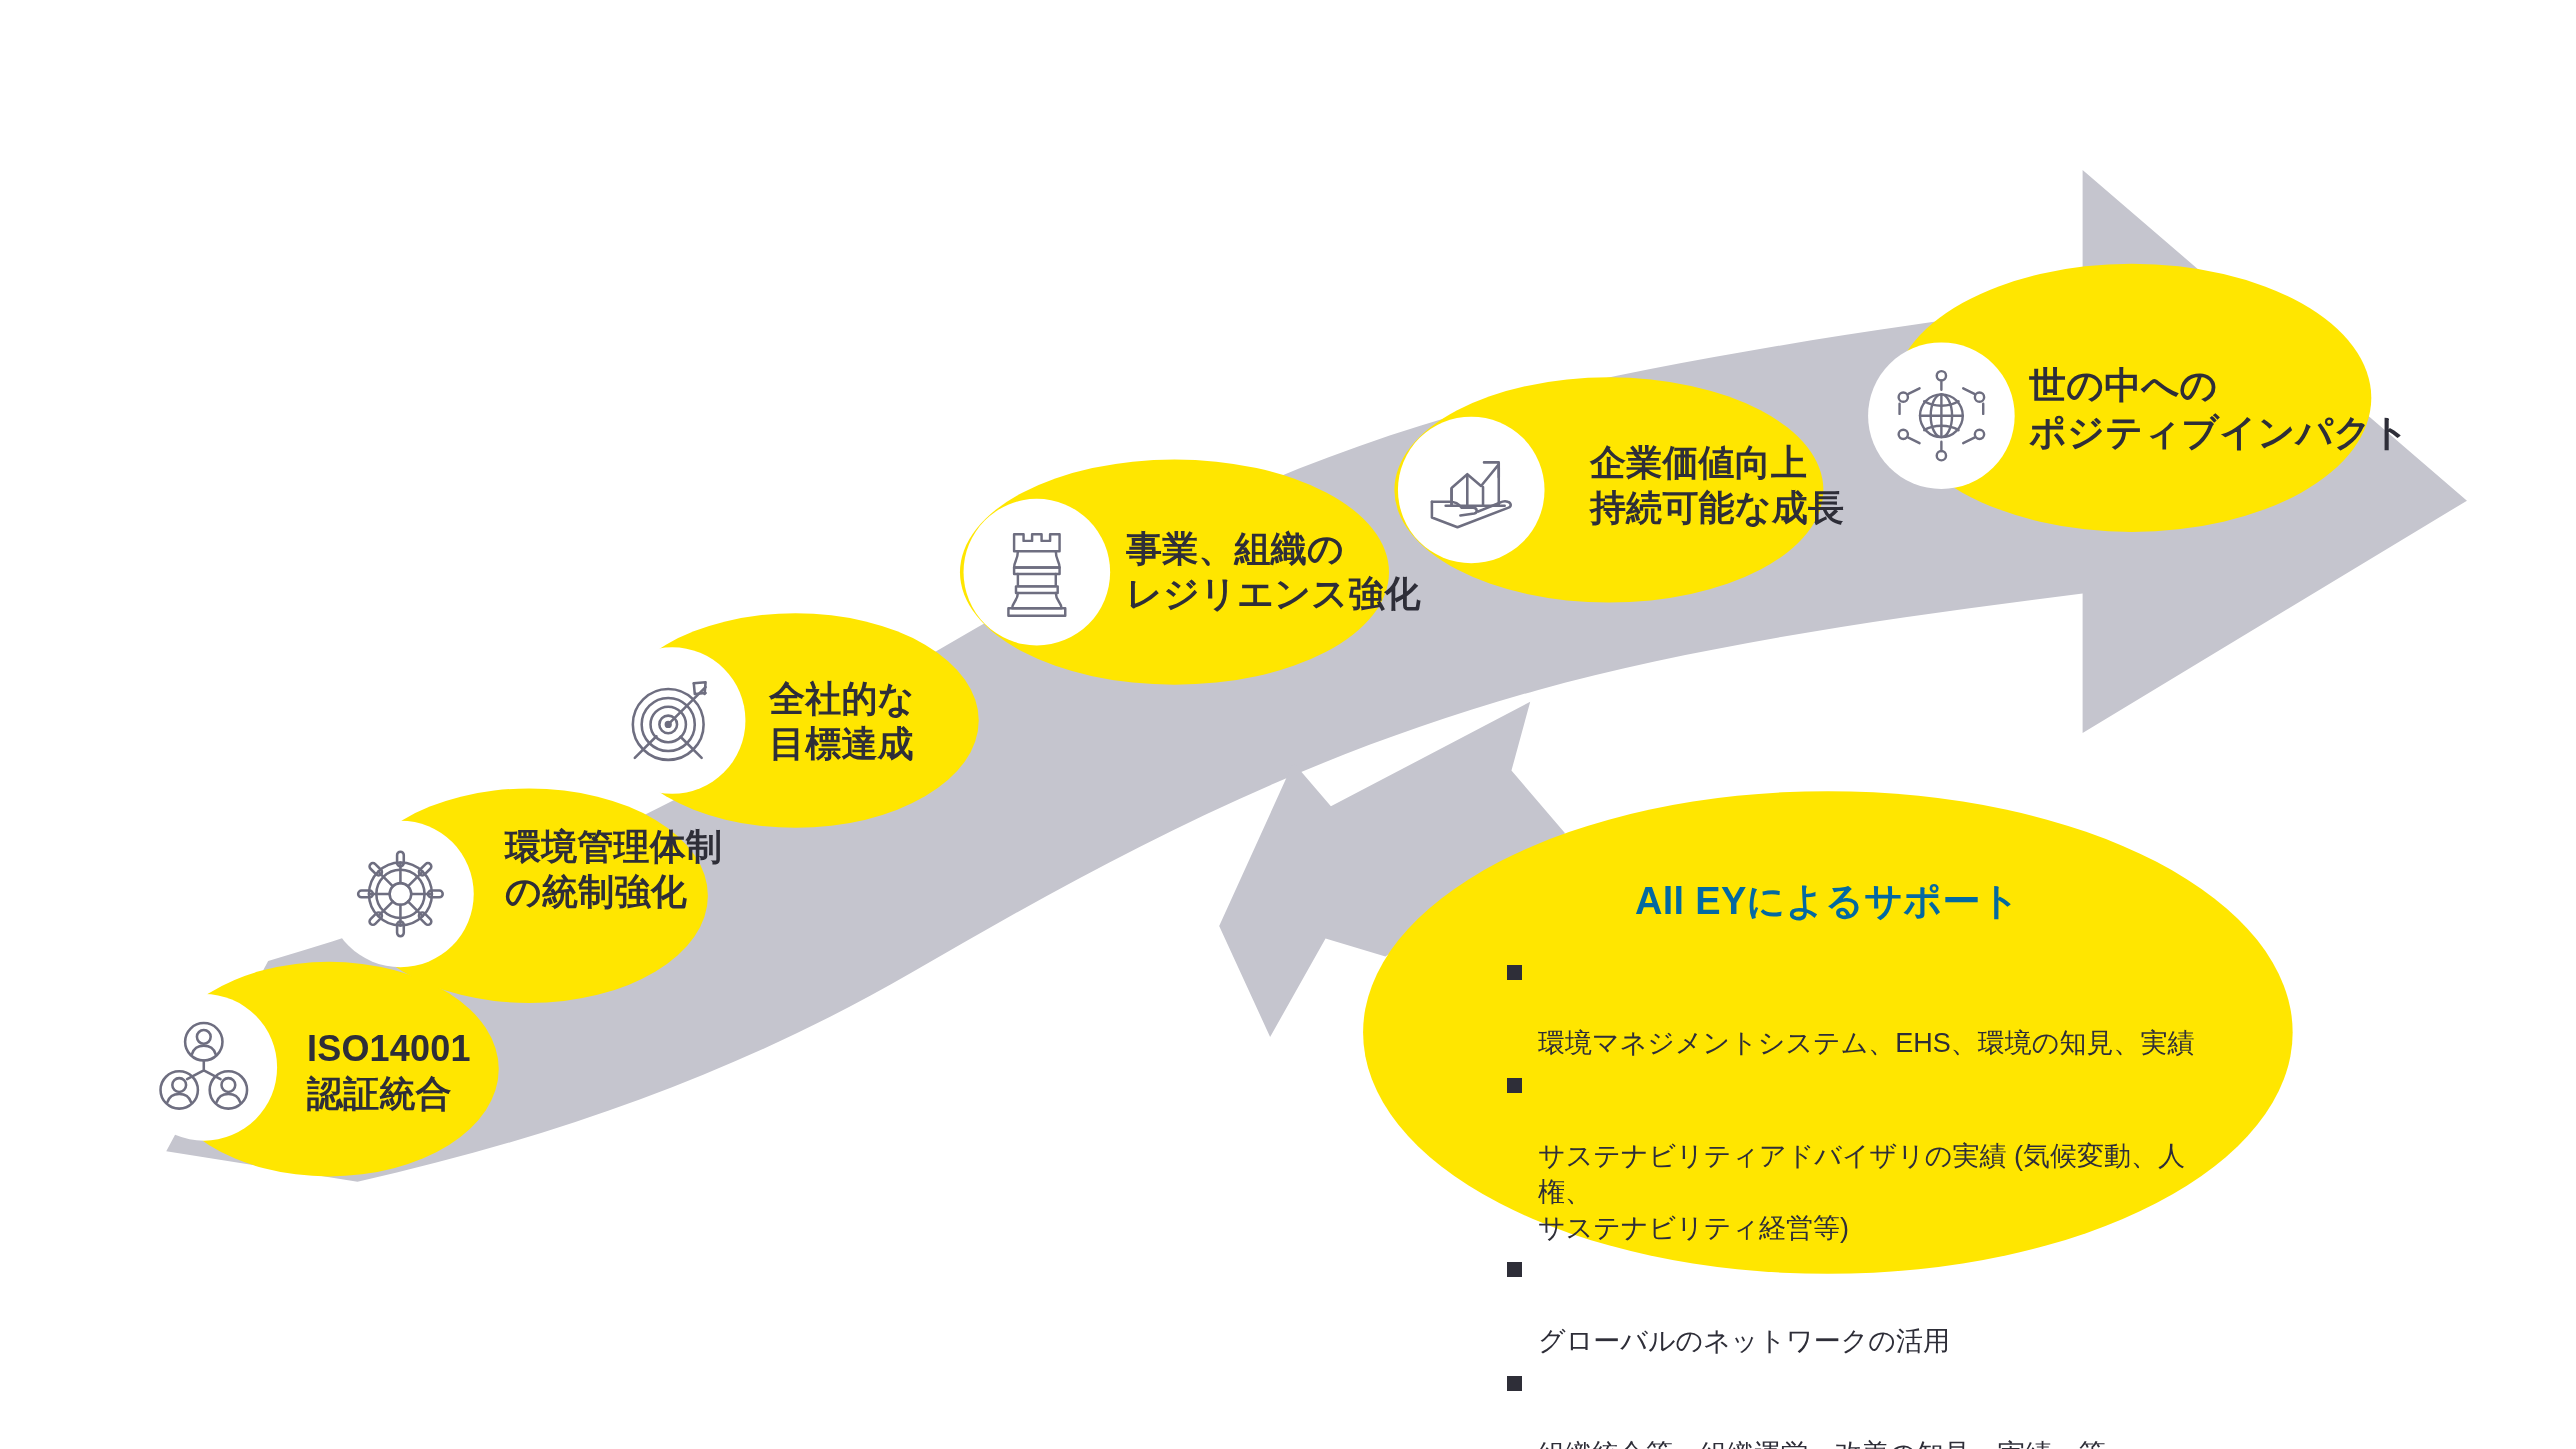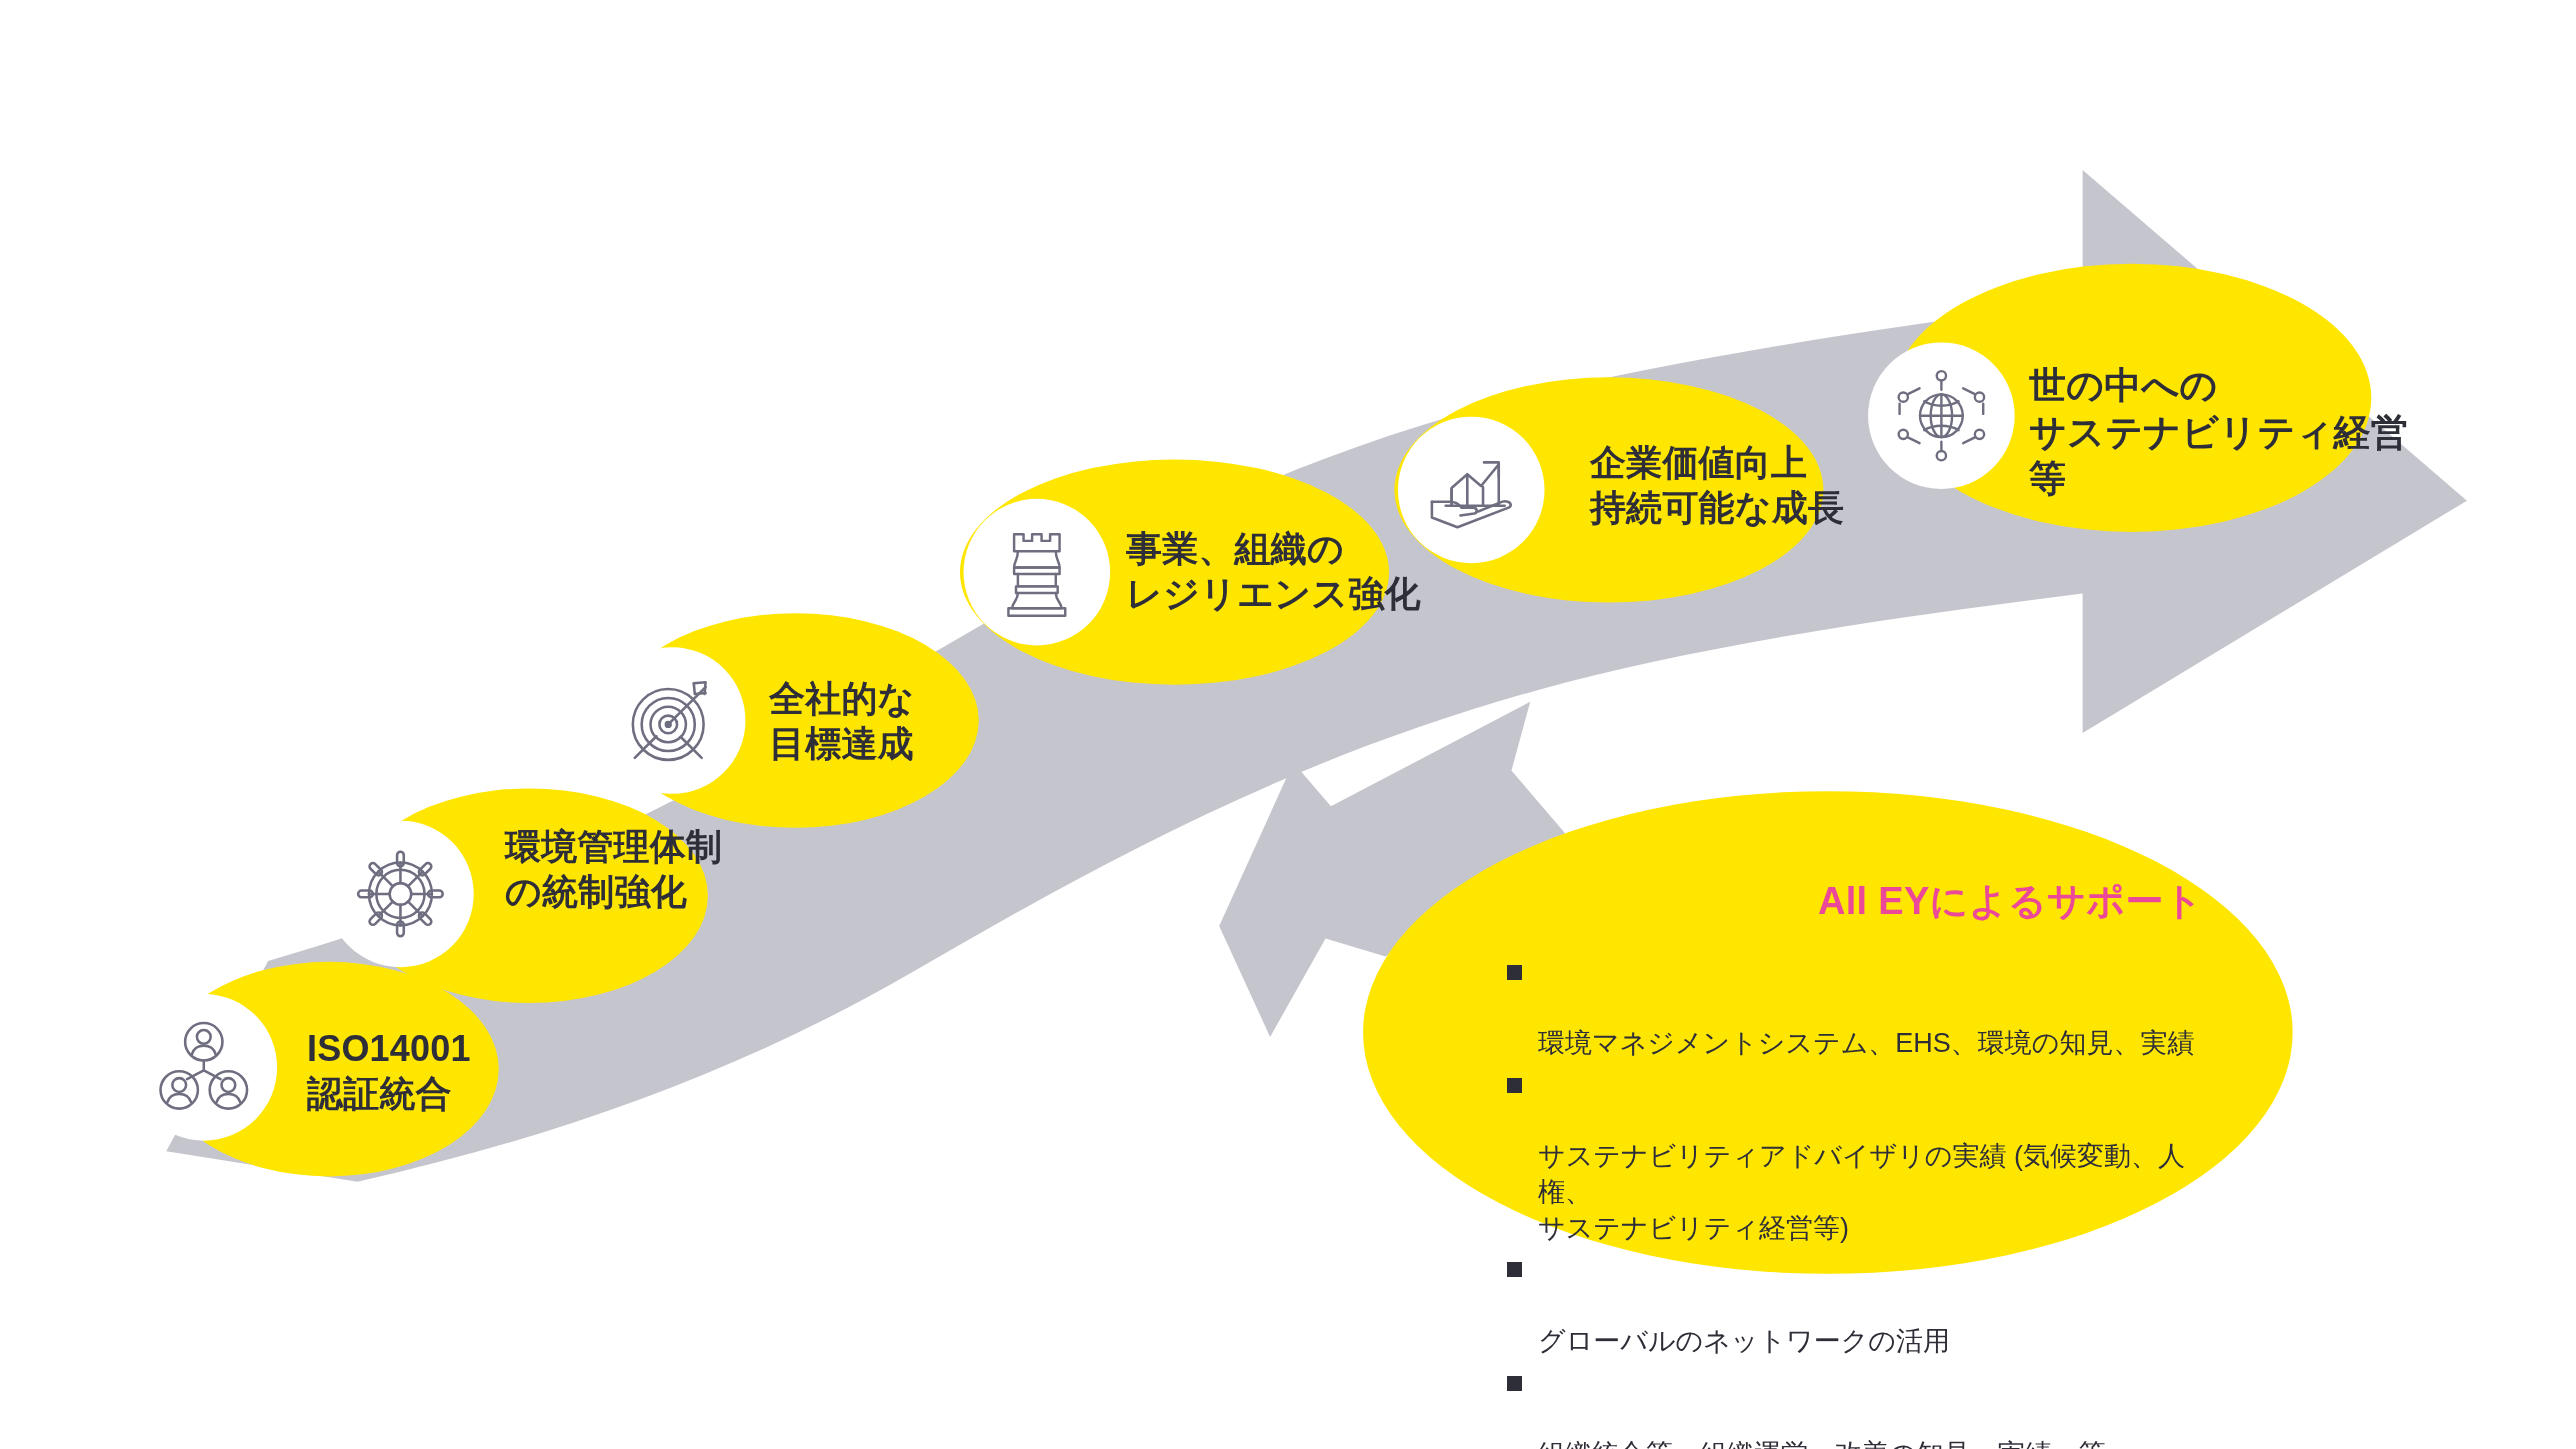--- a/index.html
+++ b/index.html
@@ -30,23 +30,23 @@
     z-index: 4;
     color: #2e2e38;
     font-weight: bold;
     line-height: 1.26;
     white-space: pre-line;
     letter-spacing: 0.2px;
   }
   .support-title {
     position: absolute;
     z-index: 4;
-    color: #ec4899;
+    color: #0369a1;
     font-weight: bold;
-    text-align: right;
+    text-align: center;
     letter-spacing: 0.3px;
   }
   .support-list {
     position: absolute;
     z-index: 4;
     color: #2e2e38;
     margin: 0;
     padding: 0;
     list-style: none;
   }
@@ -248,21 +248,21 @@
   <div class="step-label" style="left:769px; top:676px; width:268px; font-size:36px;">全社的な
 目標達成</div>
 
   <div class="step-label" style="left:1126px; top:526px; width:340px; font-size:36px;">事業、組織の
 レジリエンス強化</div>
 
   <div class="step-label" style="left:1573px; top:440px; width:340px; font-size:36px;margin-left:17px;">企業価値向上
 持続可能な成長</div>
 
   <div class="step-label" style="left:2029px; top:363px; width:411px; font-size:37px;">世の中への
-サステナビリティ経営等</div>
+ポジティブインパクト</div>
 
   <div class="support-title" style="left:1452px; top:876px; width:751px; font-size:38px;">All EYによるサポート</div>
 
   <ul class="support-list" style="left:1502px; top:955px; width:715px; font-size:27px;">
     <li>
       <span class="bullet"></span>
       <span>環境マネジメントシステム、EHS、環境の知見、実績</span>
     </li>
     <li>
       <span class="bullet"></span>

